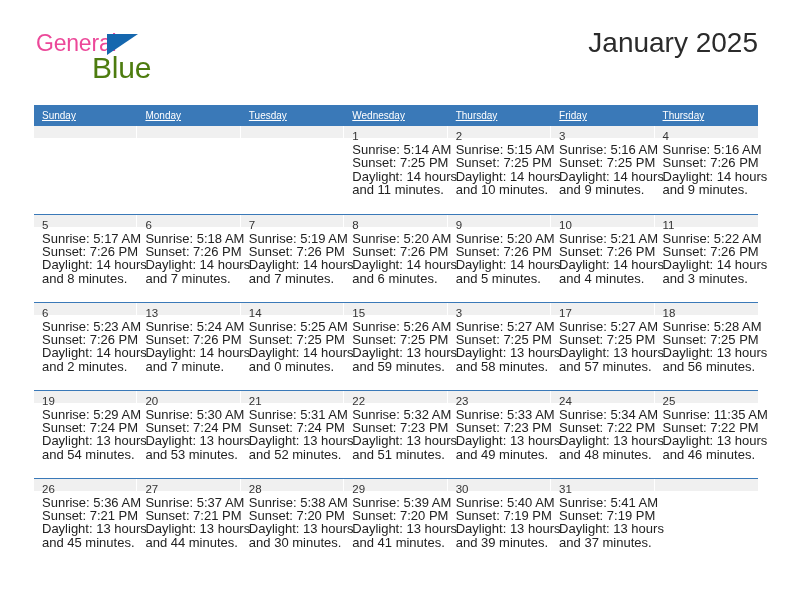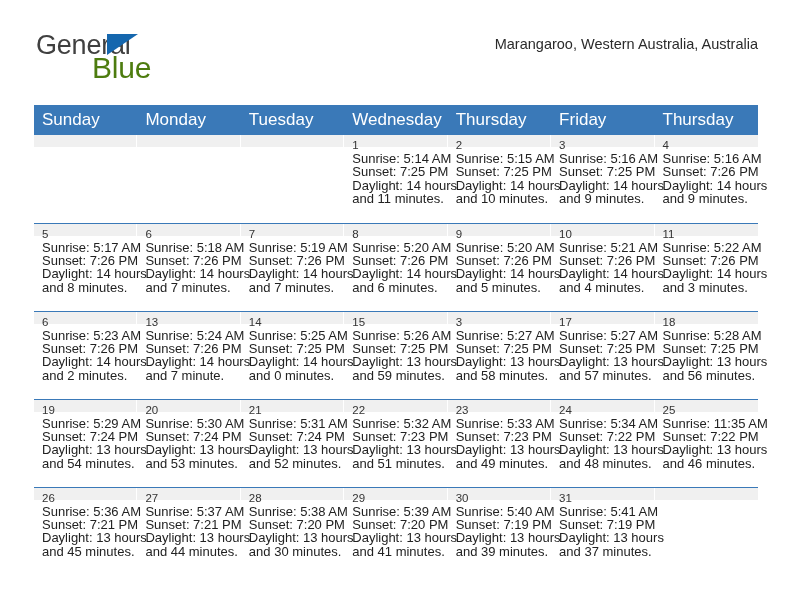--- a/index.html
+++ b/index.html
@@ -34,23 +34,23 @@
     left: 0;
     top: 6px;
     width: 200px;
     height: 52px;
     line-height: 1;
   }
   .logo-general {
     position: absolute;
     left: 2px;
     top: 0px;
-    font-size: 27px;
+    font-size: 23px;
     letter-spacing: -0.2px;
-    color: #404040;
+    color: #ec4899;
     font-family: "Liberation Sans", sans-serif;
   }
   .logo-blue {
     position: absolute;
     left: 58px;
     top: 21px;
     font-size: 30px;
     letter-spacing: -0.2px;
     color: #4d7c0f;
     font-family: "Liberation Sans", sans-serif;
@@ -93,26 +93,27 @@
     width: 724px;
   }
   table.cal {
     width: 724px;
     border-collapse: collapse;
     table-layout: fixed;
   }
   table.cal th {
     background: #3a79b8;
     color: #ffffff;
-    font-size: 17px;
+    font-size: 10px;
     font-weight: normal;
     text-align: left;
     padding: 5px 0 5px 8px;
     height: 11px;
     border: none;
+    text-decoration: underline;
   }
   td.day {
     vertical-align: top;
     padding: 0;
     border-top: 1px solid #3a79b8;
     height: 88px;
     box-sizing: border-box;
   }
   tr.week:first-child td.day {
     border-top: none;
@@ -147,21 +148,21 @@
 
   <div class="top">
 
     <div class="logo">
       <span class="logo-general">General</span>
       <span class="logo-tri"></span>
       <span class="logo-blue">Blue</span>
     </div>
 
     <div class="titles">
-      <div class="location">Marangaroo, Western Australia, Australia</div>
+      <div class="month-title">January 2025</div>
     </div>
 
   </div>
 
   <div class="calendar">
     <table class="cal">
       <thead>
         <tr>
           <th>Sunday</th>
           <th>Monday</th>

